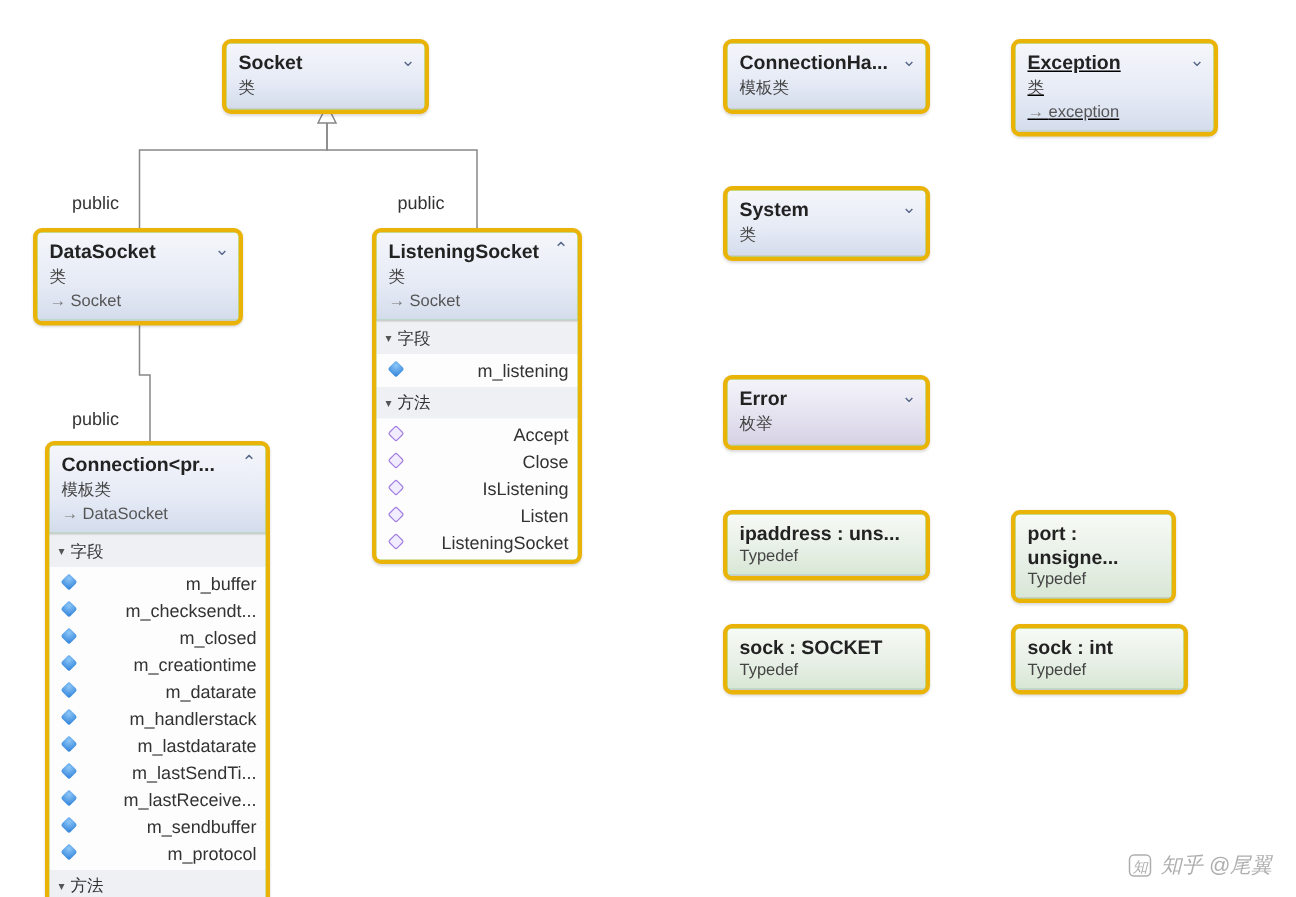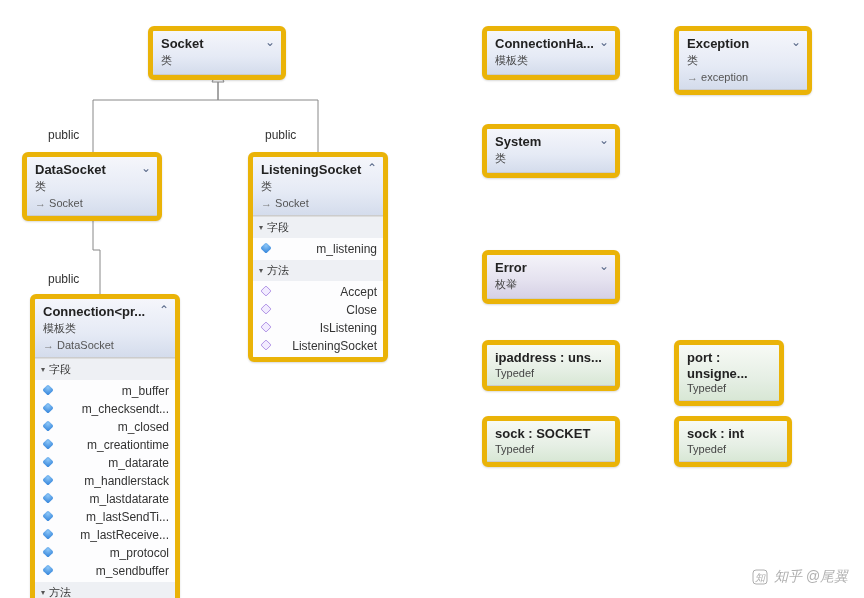--- a/index.html
+++ b/index.html
@@ -8,21 +8,21 @@
     font-family: "Segoe UI", "Microsoft YaHei", sans-serif;
     font-size: 12px;
     background: #fff;
     width: 864px;
     height: 598px;
     position: relative;
     overflow: hidden;
   }
   .box {
     position: absolute;
-    border: 5px solid #eab308;
+    border: 3px solid #eab308;
     border-radius: 6px;
     background: #86efac;
     box-shadow: 0 1px 2px rgba(0,0,0,0.15);
     overflow: hidden;
   }
   .box-header {
     padding: 5px 8px 6px 8px;
     background: linear-gradient(to bottom, #f5f6fb 0%, #e5eaf5 60%, #d4dcec 100%);
     border-bottom: 1px solid #ccc;
     position: relative;
@@ -157,20 +157,21 @@
         <div class="item"><span class="icon field"></span>m_listening</div>
       </div>
     <div class="section-head">
         <span class="tri">▾</span>
         <span>方法</span>
       </div>
     <div class="item-list" id="listening-methods">
         <div class="item"><span class="icon method"></span>Accept</div>
         <div class="item"><span class="icon method"></span>Close</div>
         <div class="item"><span class="icon method"></span>IsListening</div>
+        <div class="item"><span class="icon method"></span>Listen</div>
         <div class="item"><span class="icon method"></span>ListeningSocket</div>
       </div>
   </div>
 </div>
 
 <div class="box" style="left:30px; top:294px; width:150px;">
   <div class="box-header">
     <div class="title">Connection&lt;pr...</div>
     <div class="subtitle">模板类</div>
     <div class="arrow-sup">DataSocket</div>
@@ -184,39 +185,39 @@
     <div class="item-list" id="connection-fields">
         <div class="item"><span class="icon field"></span>m_buffer</div>
         <div class="item"><span class="icon field"></span>m_checksendt...</div>
         <div class="item"><span class="icon field"></span>m_closed</div>
         <div class="item"><span class="icon field"></span>m_creationtime</div>
         <div class="item"><span class="icon field"></span>m_datarate</div>
         <div class="item"><span class="icon field"></span>m_handlerstack</div>
         <div class="item"><span class="icon field"></span>m_lastdatarate</div>
         <div class="item"><span class="icon field"></span>m_lastSendTi...</div>
         <div class="item"><span class="icon field"></span>m_lastReceive...</div>
+        <div class="item"><span class="icon field"></span>m_sendbuffer</div>
         <div class="item"><span class="icon field"></span>m_protocol</div>
-        <div class="item"><span class="icon field"></span>m_sendbuffer</div>
       </div>
     <div class="section-head">
         <span class="tri">▾</span>
         <span>方法</span>
       </div>
   </div>
 </div>
 
 <div class="box" style="left:482px; top:26px; width:138px;">
   <div class="box-header">
     <div class="title">ConnectionHa...</div>
     <div class="subtitle">模板类</div>
     <span class="chev">⌄</span>
   </div>
 </div>
 
-<div class="box" style="left:674px; top:26px; width:138px;">
+<div class="box" style="left:674px; top:26px; width:138px;text-decoration:underline;">
   <div class="box-header">
     <div class="title">Exception</div>
     <div class="subtitle">类</div>
     <div class="arrow-sup">exception</div>
     <span class="chev">⌄</span>
   </div>
 </div>
 
 <div class="box" style="left:482px; top:124px; width:138px;">
   <div class="box-header">

